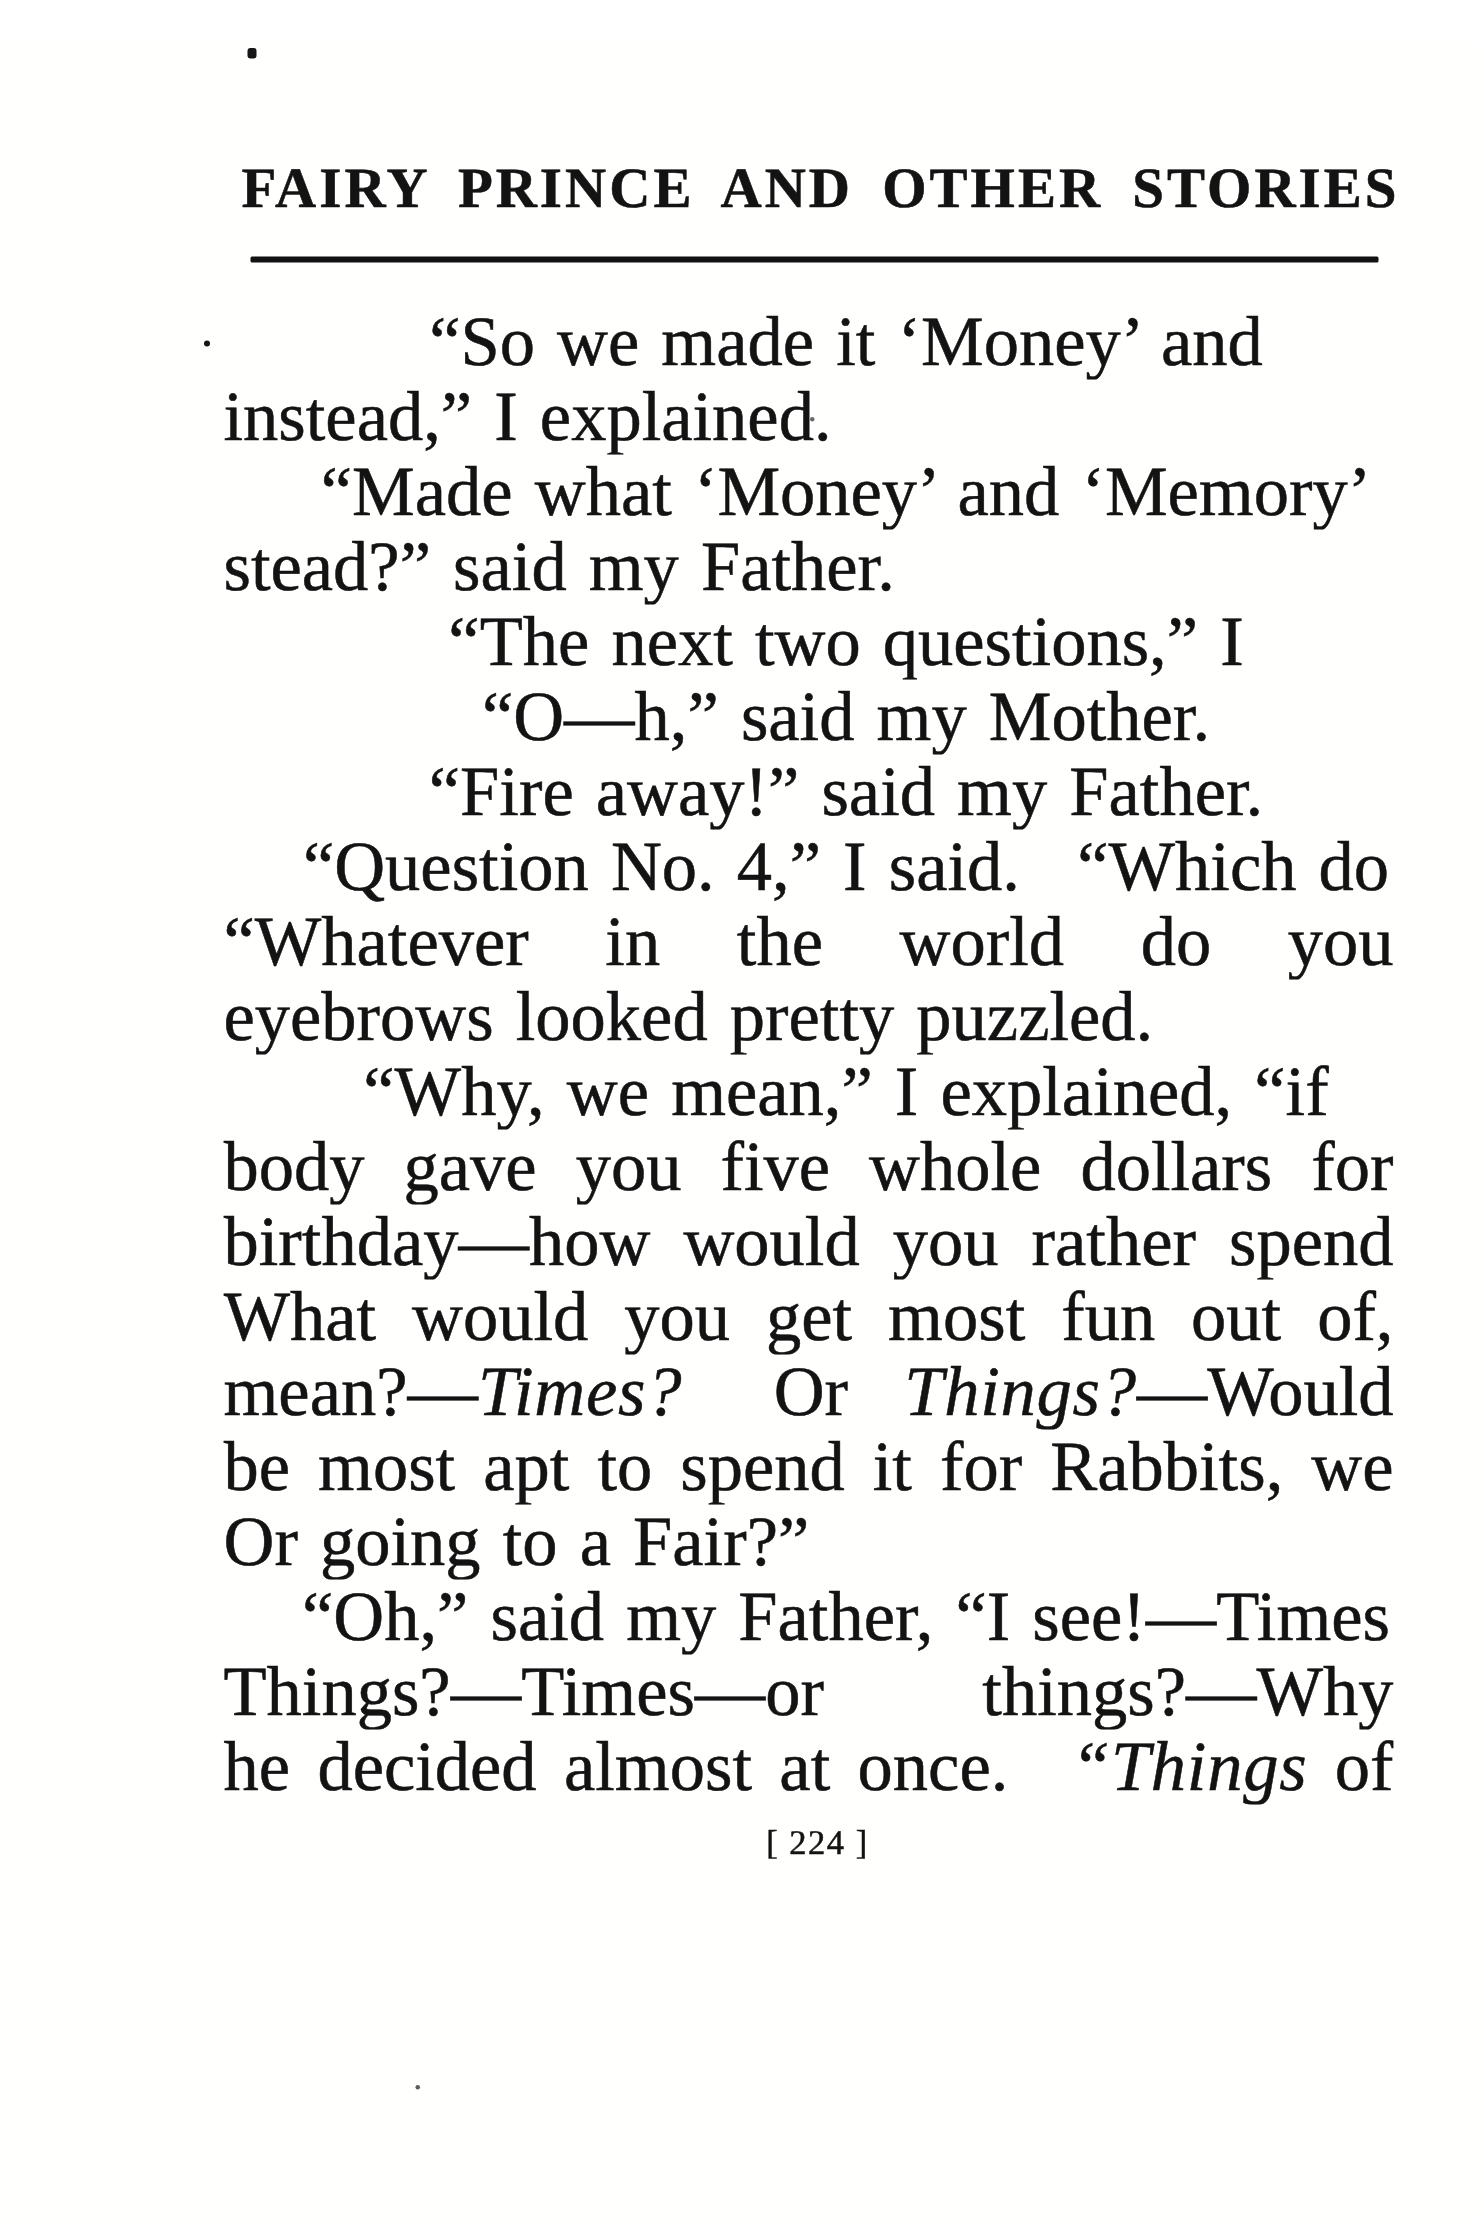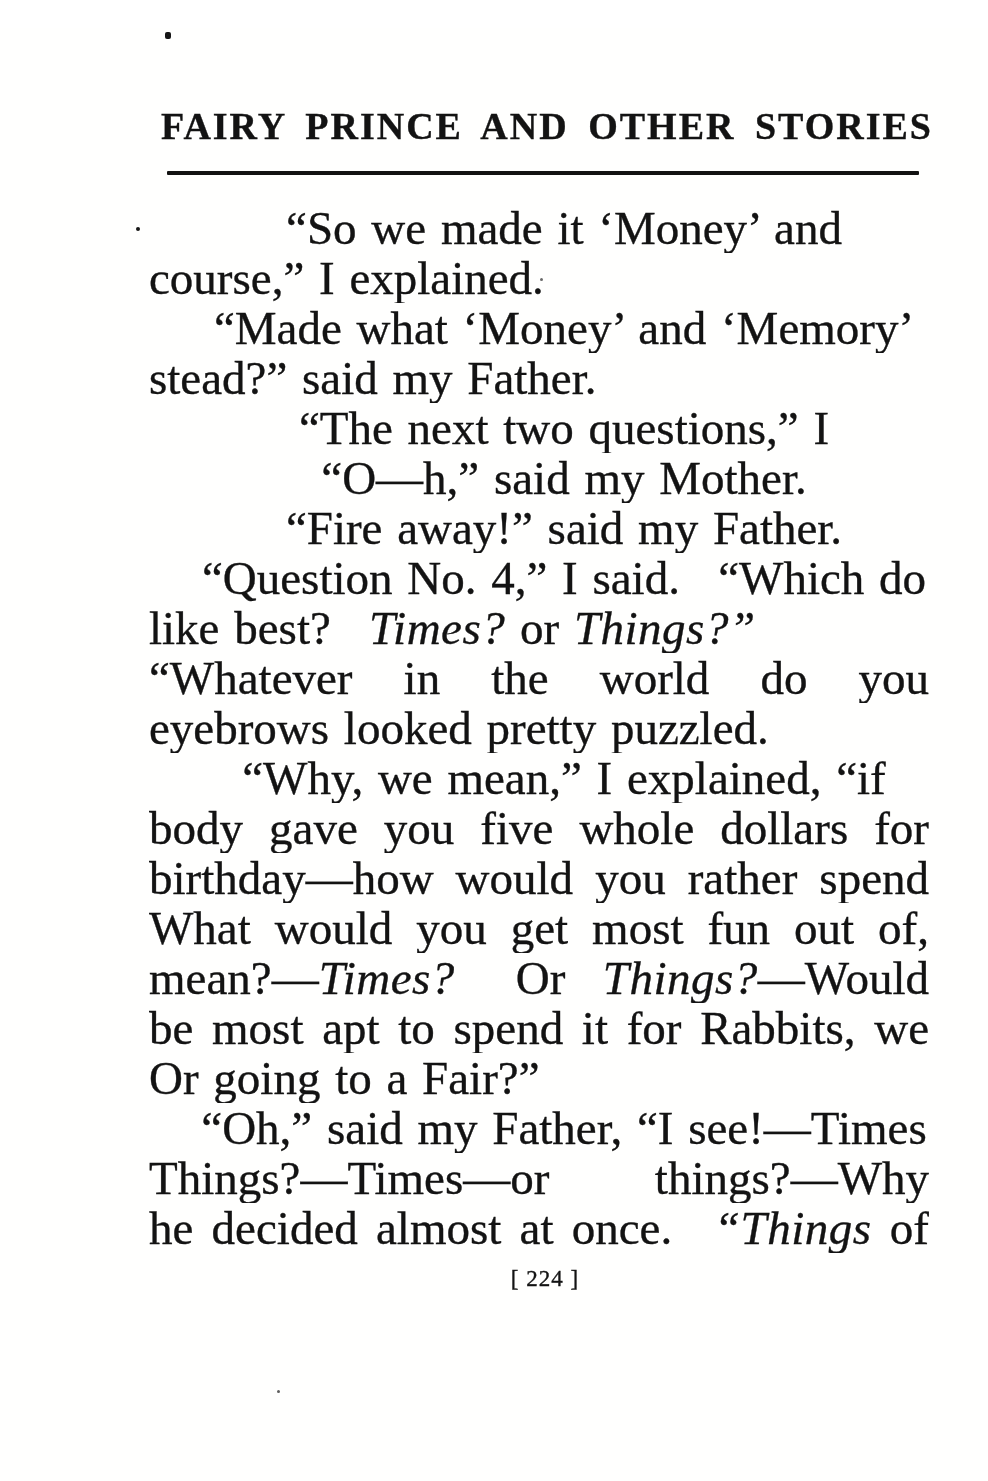--- a/index.html
+++ b/index.html
@@ -76,28 +76,27 @@
   <div class="speck s1"></div>
   <div class="speck s2"></div>
   <div class="speck s3"></div>
   <div class="speck s4"></div>
 
   <div class="content">
     <div class="running-head">FAIRY PRINCE AND OTHER STORIES</div>
     <div class="head-rule"></div>
     <div class="text-block">
         <div class="line indent justify"><span>“So we made it ‘Money’ and ‘Memory’</span></div>
-        <div class="line"><span>course,” I explained.</span></div>
+        <div class="line"><span>instead,” I explained.</span></div>
         <div class="line indent justify"><span>“Made what ‘Money’ and ‘Memory’ in-</span></div>
         <div class="line"><span>stead?” said my Father.</span></div>
         <div class="line indent"><span>“The next two questions,” I explained.</span></div>
         <div class="line indent"><span>“O—h,” said my Mother.</span></div>
         <div class="line indent"><span>“Fire away!” said my Father.</span></div>
         <div class="line indent justify"><span>“Question No. 4,” I said.  “Which do you</span></div>
-        <div class="line"><span>like best?  </span><em>Times?</em><span> or </span><em>Things?”</em></div>
         <div class="line justify"><span>“Whatever in the world do you mean?”  His</span></div>
         <div class="line"><span>eyebrows looked pretty puzzled.</span></div>
         <div class="line indent justify"><span>“Why, we mean,” I explained, “if some-</span></div>
         <div class="line justify"><span>body gave you five whole dollars for your</span></div>
         <div class="line justify"><span>birthday—how would you rather spend it?—</span></div>
         <div class="line justify"><span>What would you get most fun out of, we</span></div>
         <div class="line justify"><span>mean?—</span><em>Times?</em><span>  Or </span><em>Things?</em><span>—Would you</span></div>
         <div class="line justify"><span>be most apt to spend it for Rabbits, we mean?</span></div>
         <div class="line"><span>Or going to a Fair?”</span></div>
         <div class="line indent justify"><span>“Oh,” said my Father, “I see!—Times or</span></div>

